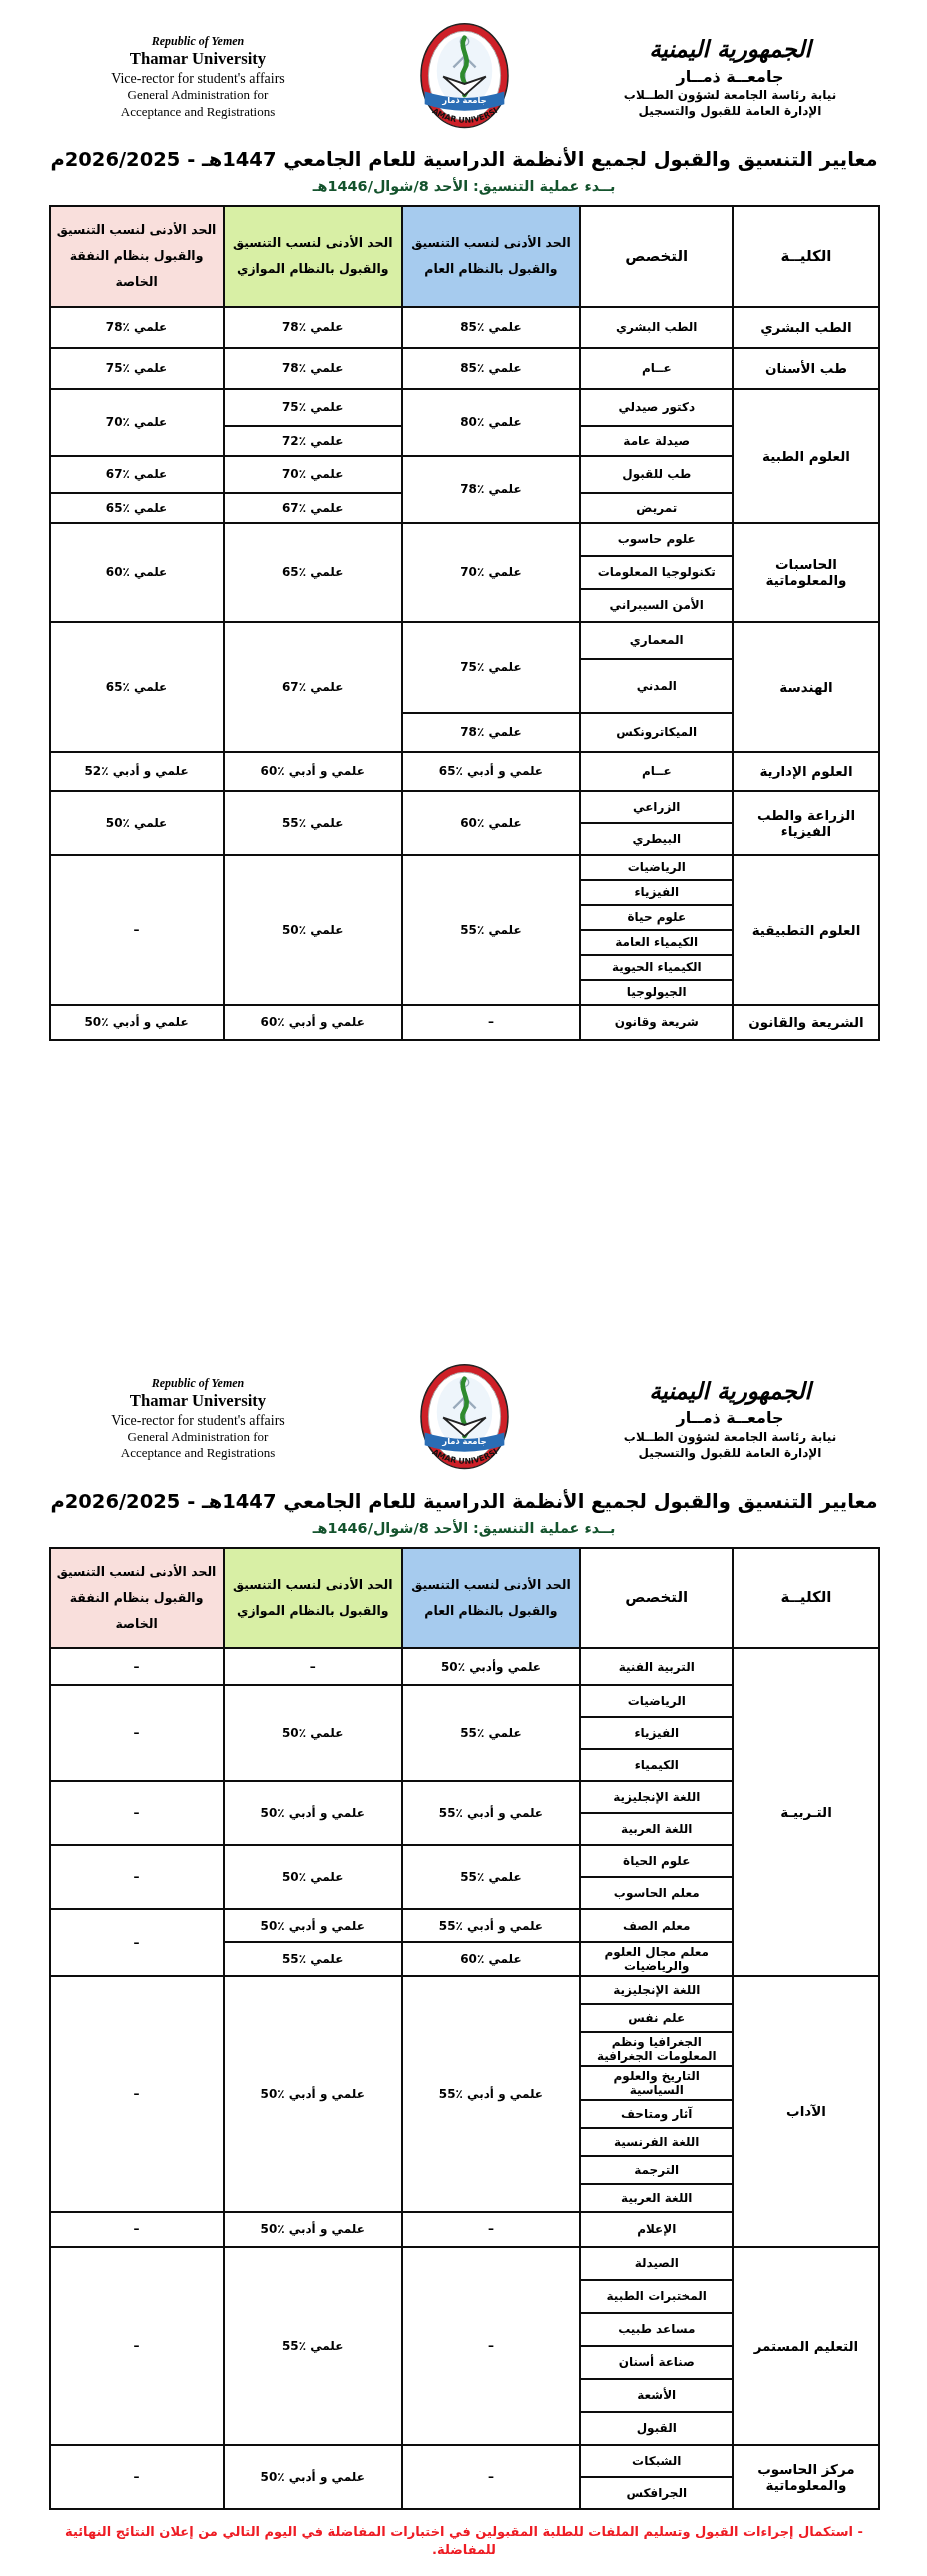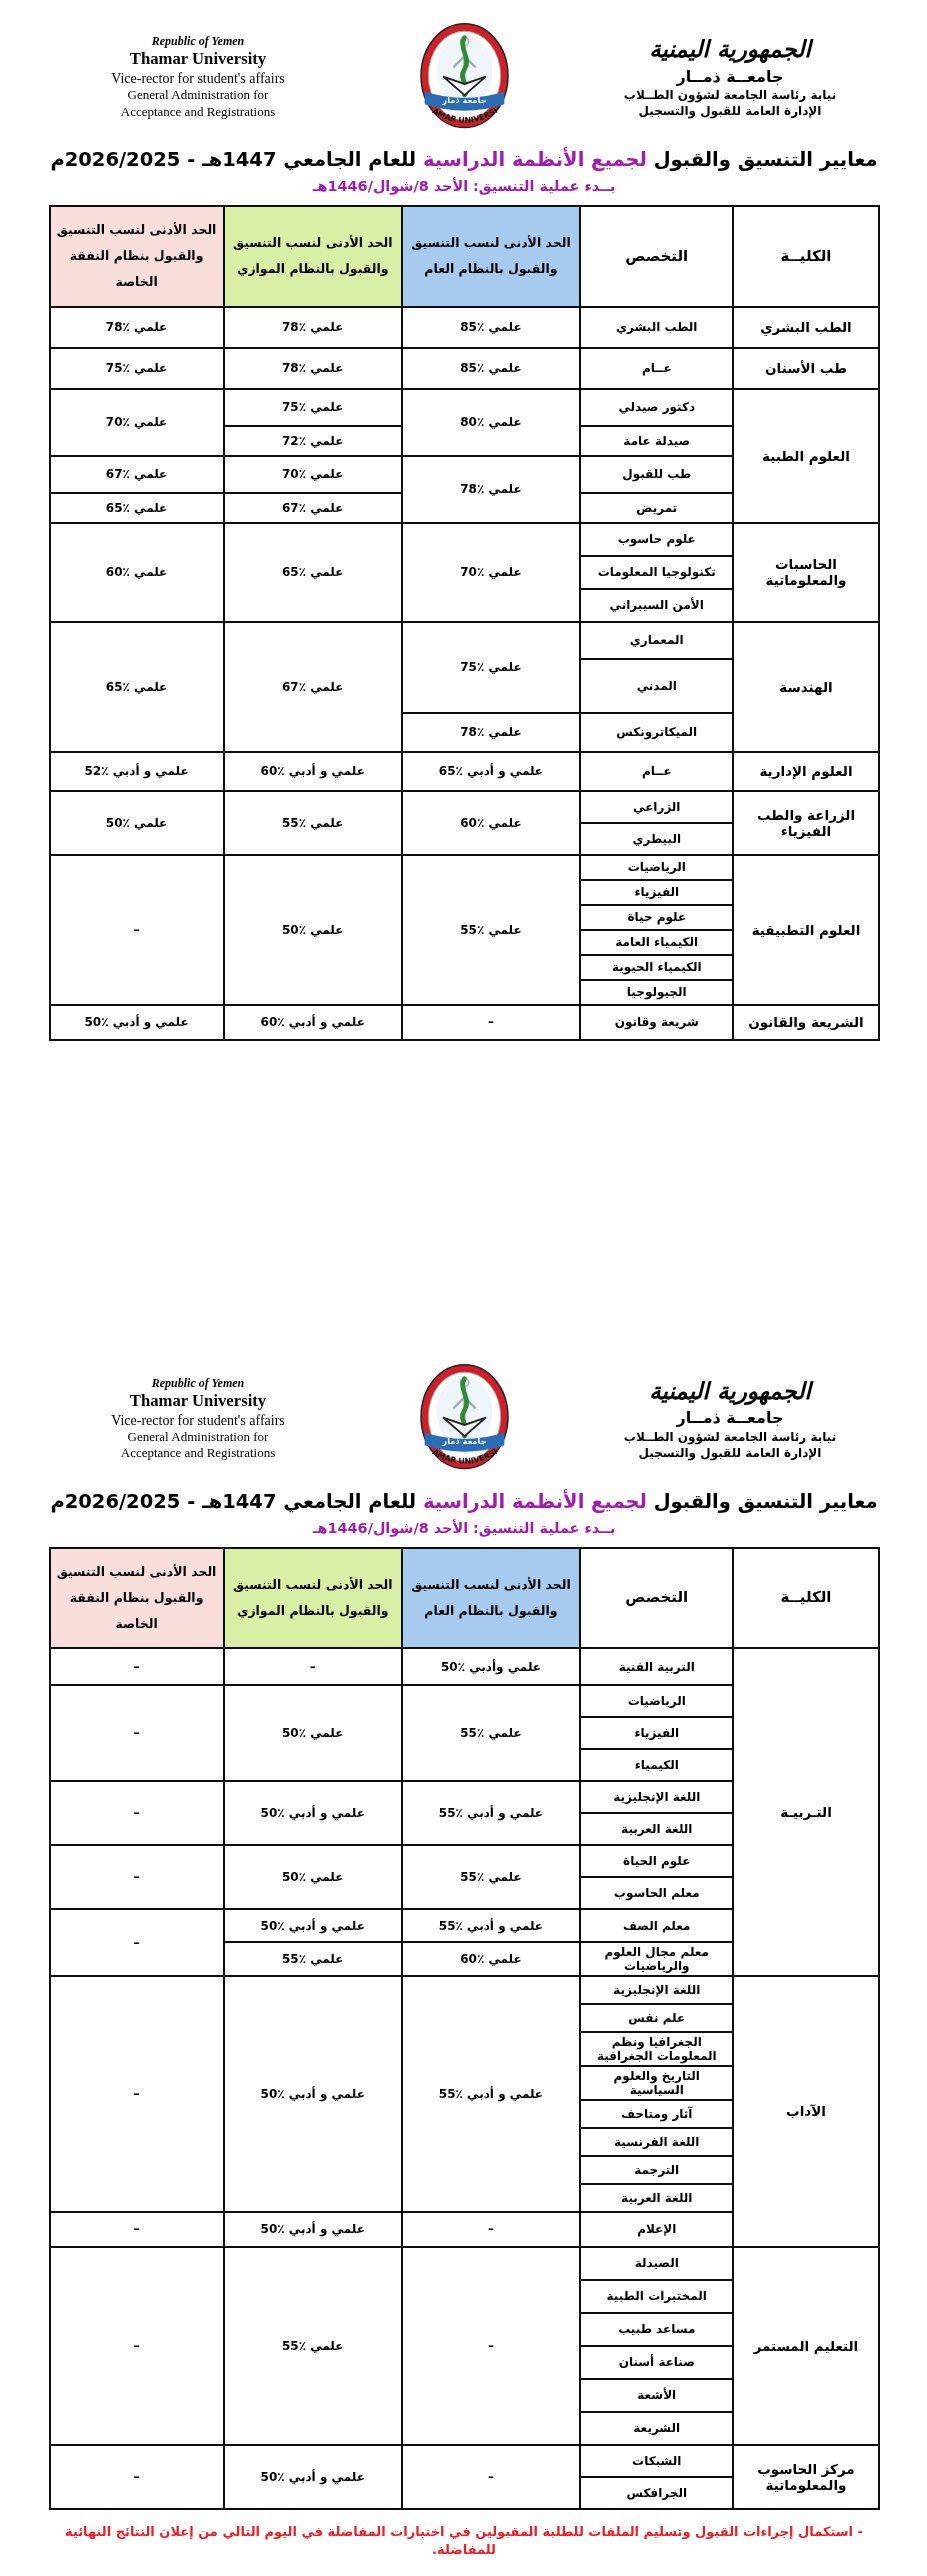--- a/index.html
+++ b/index.html
@@ -13,22 +13,22 @@
   .eng .l1{font-style:italic;font-weight:bold;font-size:12px;}
   .eng .l2{font-weight:bold;font-size:16.7px;}
   .eng .l3{font-size:14px;}
   .eng .l45{font-size:13px;}
   .arb{width:306px;text-align:center;font-weight:bold;line-height:1.35;direction:rtl;}
   .arb .a1{font-size:23px;font-style:italic;}
   .arb .a2{font-size:16px;}
   .arb .a34{font-size:12px;}
   .logo{width:93px;height:113px;}
   .title{text-align:center;font-weight:bold;font-size:19.5px;direction:rtl;margin-top:7.4px;}
-  .title .red{color:#a21caf;}
-  .sub{text-align:center;font-weight:bold;font-size:14.4px;color:#a21caf;margin-top:6.5px;direction:rtl;}
+  .title .red{color:#000000;}
+  .sub{text-align:center;font-weight:bold;font-size:14.4px;color:#14532d;margin-top:6.5px;direction:rtl;}
   table.adm{width:831px;margin:11px auto 0;border-collapse:collapse;direction:rtl;table-layout:fixed;}
   .adm th,.adm td{border:2.3px solid #0d0d0d;font-weight:bold;text-align:center;
        vertical-align:middle;padding:1.9px 3.7px;background:#fff;}
   .adm th{font-size:12.5px;line-height:2.1;height:95px;}
   .adm th.plain{font-size:15px;}
   .adm th.gen{background:#a6cbee;}
   .adm th.par{background:#d8efa5;}
   .adm th.prv{background:#f9dfdc;}
   .adm td.college{font-size:13.5px;}
   .adm td.spec{font-size:12px;}
@@ -354,21 +354,21 @@
     <tr style="height:33px">
           <td class="spec">مساعد طبيب</td>
         </tr>
     <tr style="height:33px">
           <td class="spec">صناعة أسنان</td>
         </tr>
     <tr style="height:33px">
           <td class="spec">الأشعة</td>
         </tr>
     <tr style="height:33px">
-          <td class="spec">الشريعة</td>
+          <td class="spec">القبول</td>
         </tr>
     <tr style="height:32px">
       <td class="college" rowspan="2">مركز الحاسوب والمعلوماتية</td>
       <td class="spec">الشبكات</td>
       <td class="val" rowspan="2">–</td>
       <td class="val" rowspan="2">50٪ علمي و أدبي</td>
       <td class="val" rowspan="2">–</td>
     </tr>
     <tr style="height:32px">
           <td class="spec">الجرافكس</td>

